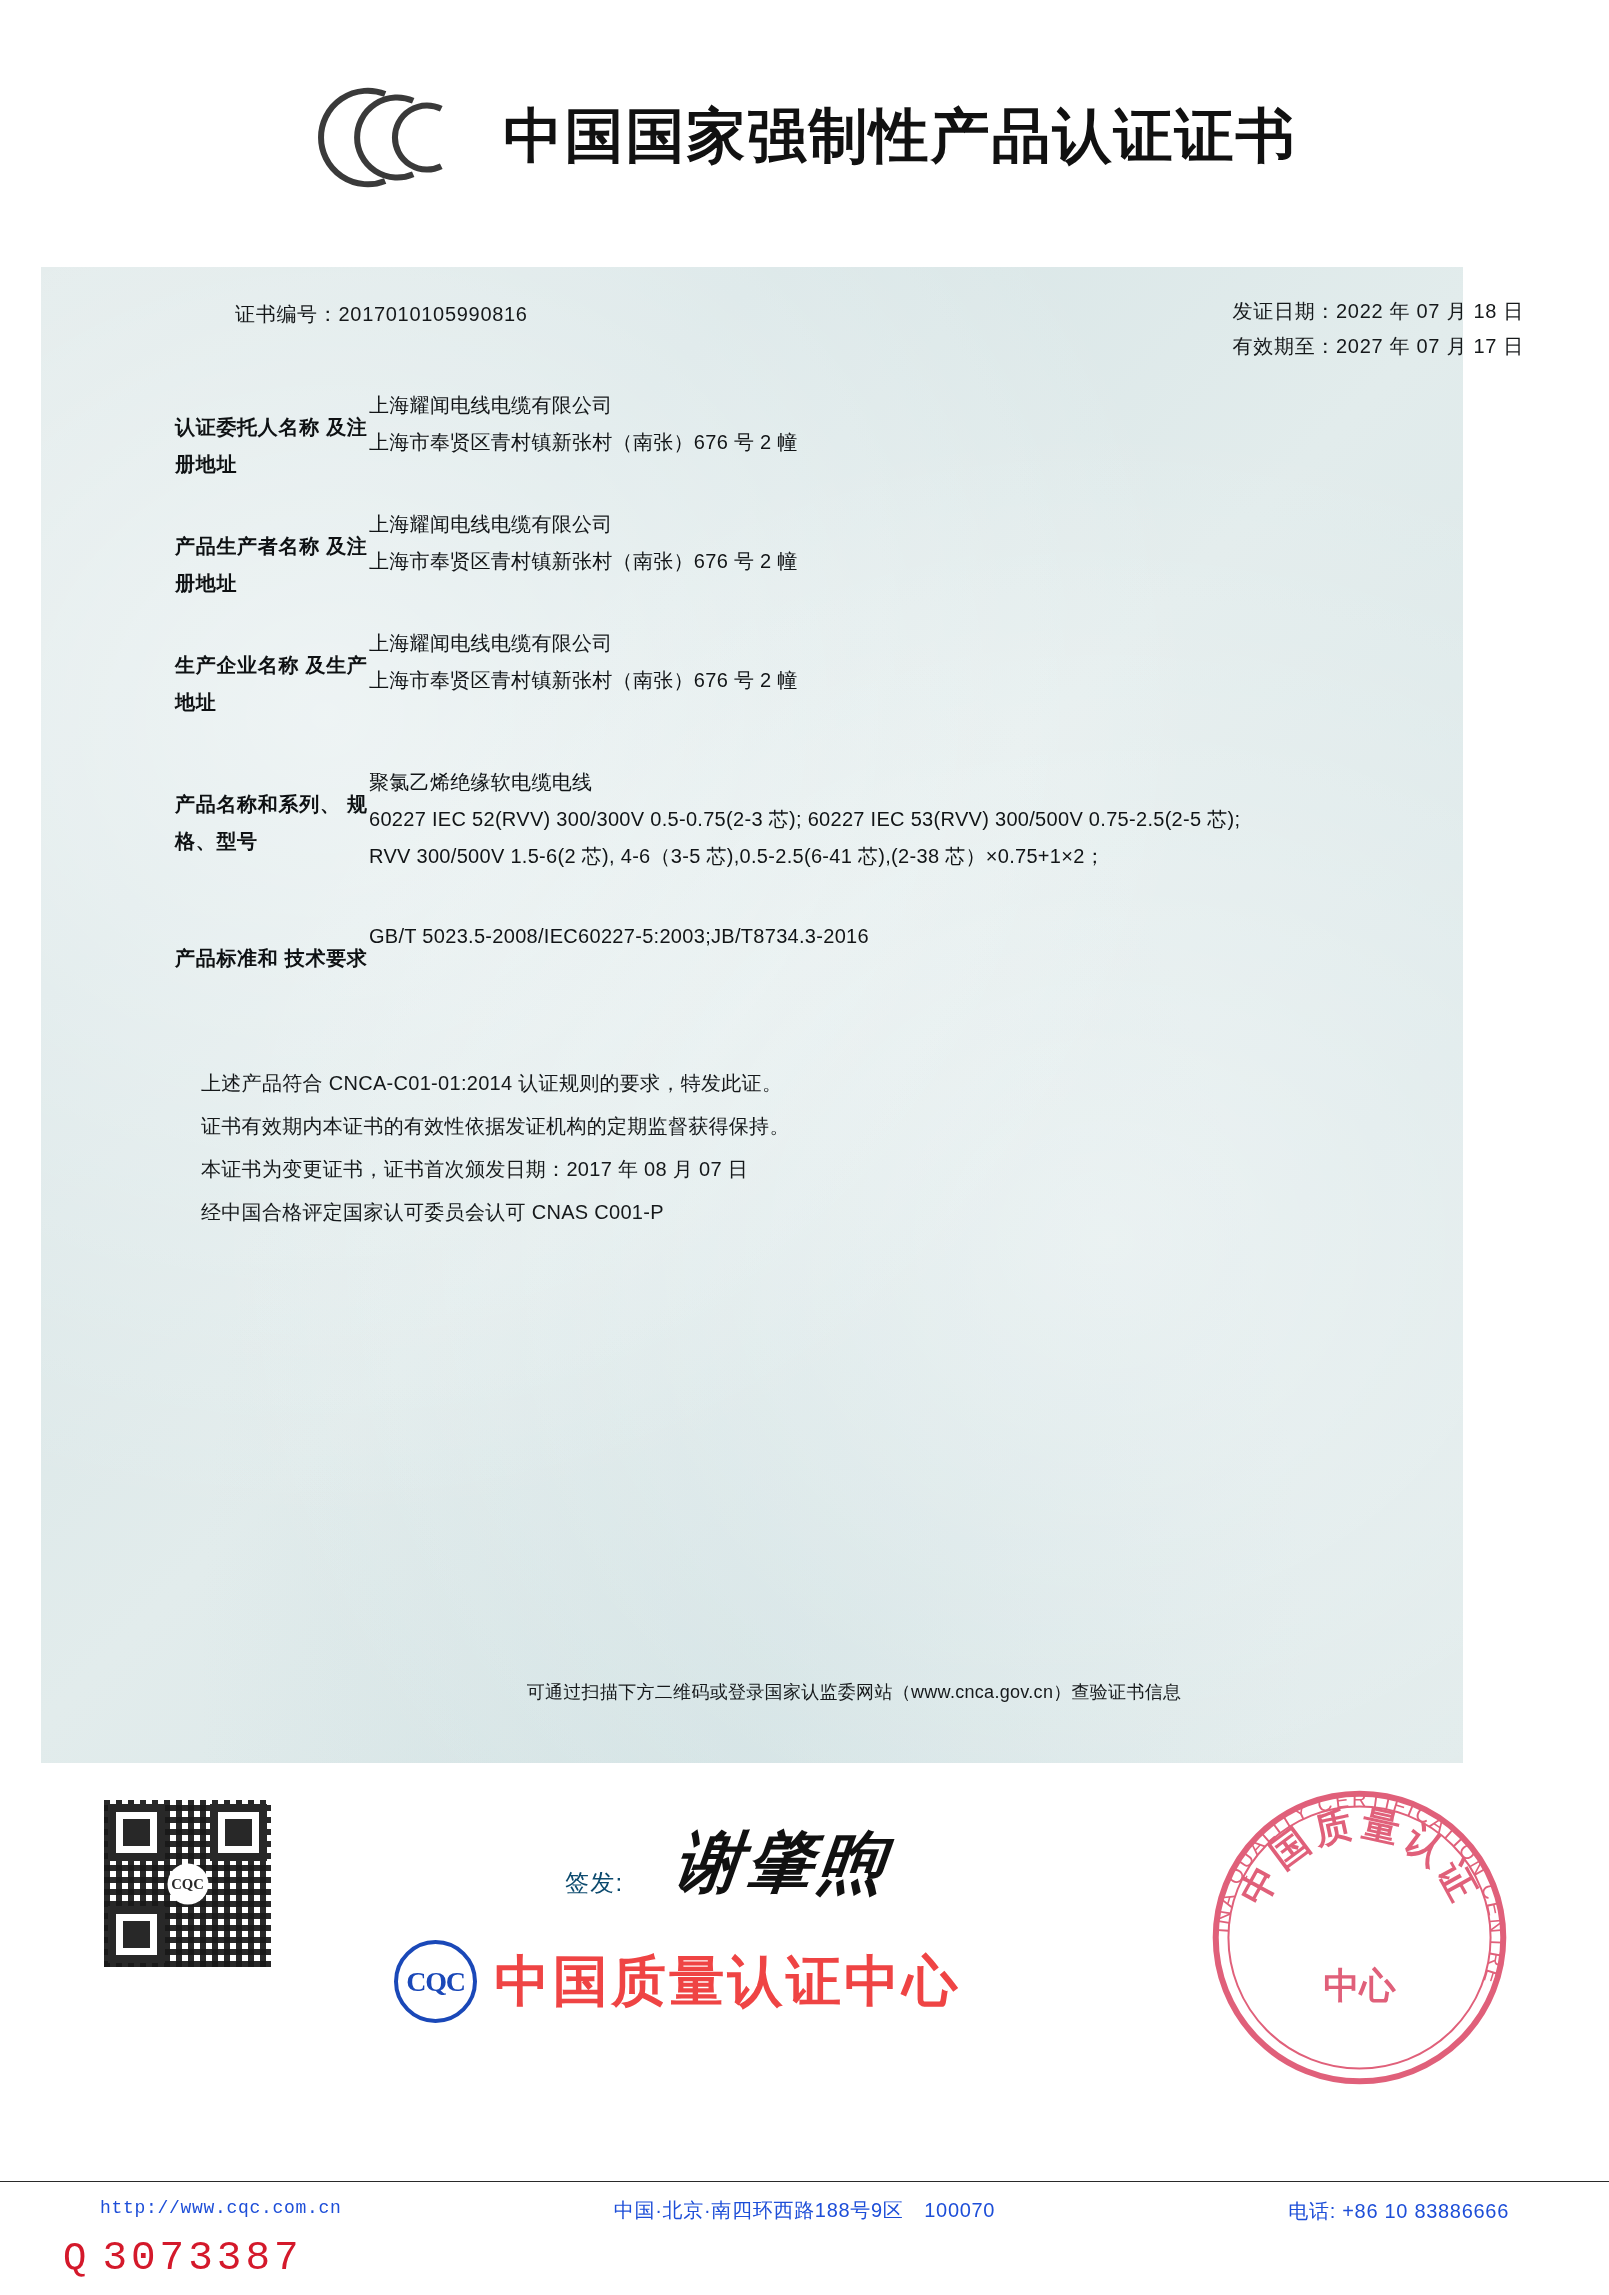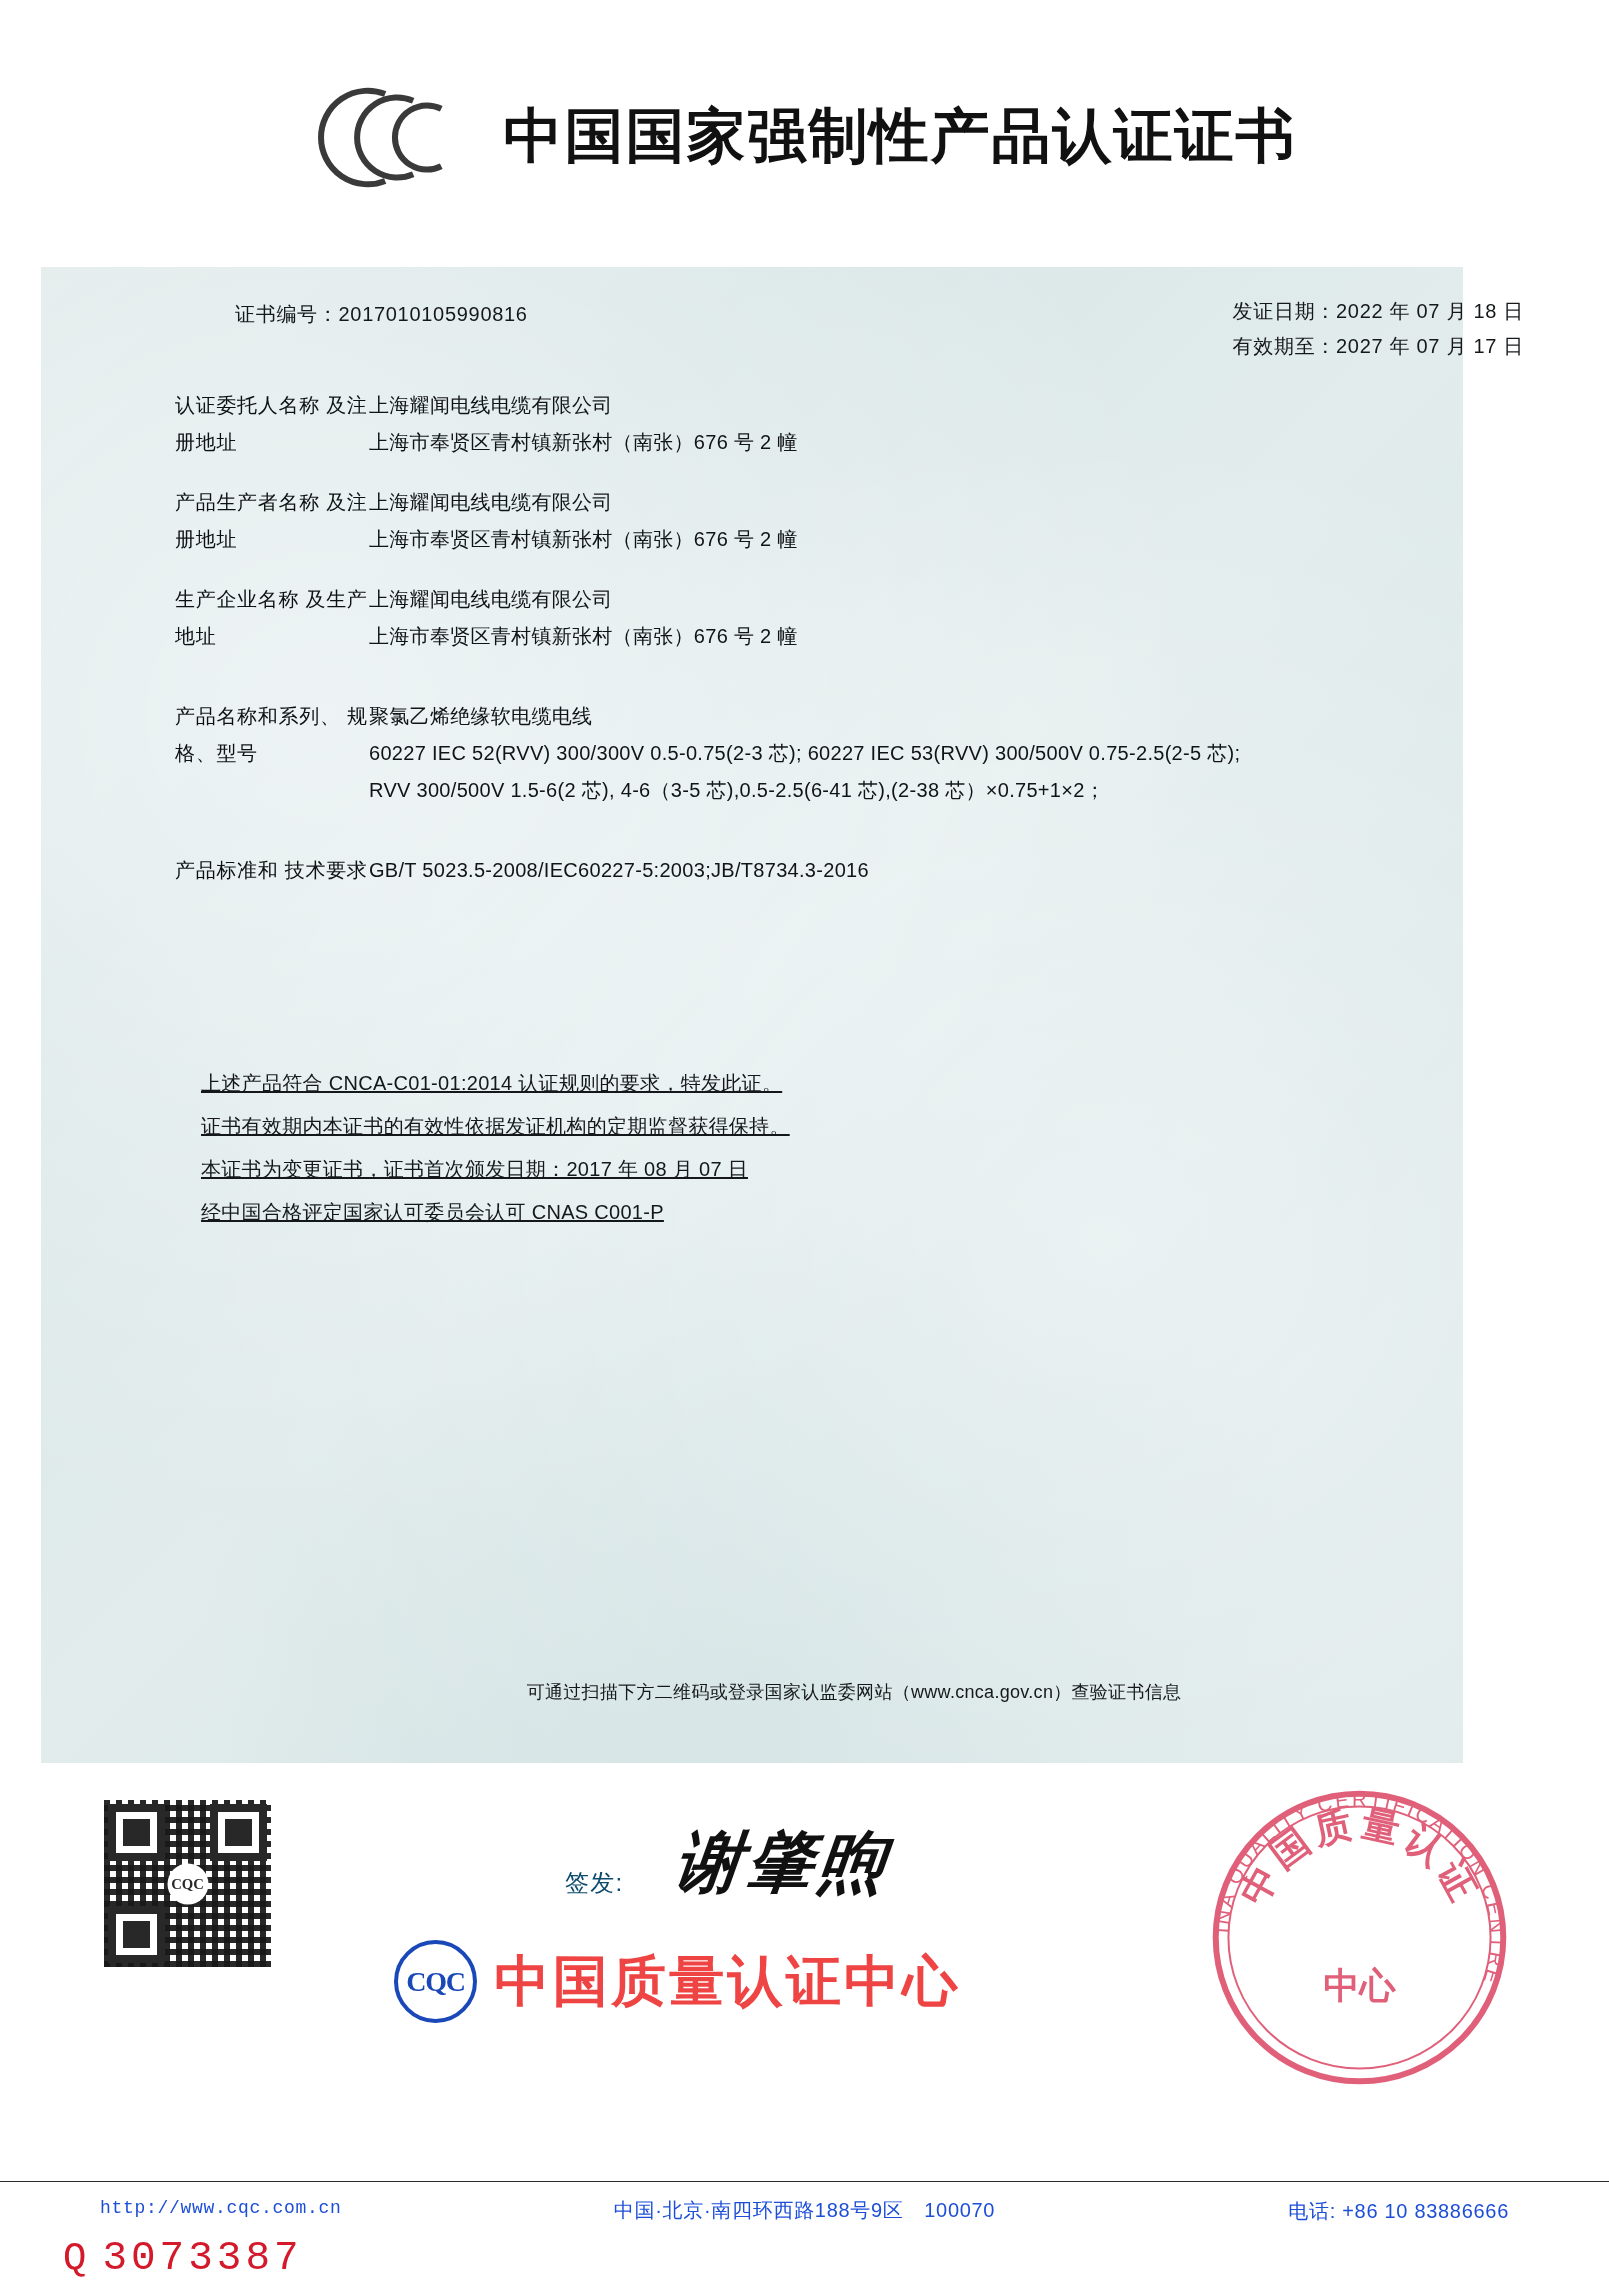--- a/index.html
+++ b/index.html
@@ -102,24 +102,25 @@
   }
   .field {
     display: flex;
     align-items: flex-start;
     margin-bottom: 23px;
   }
   .field-label {
     width: 194px;
     flex: 0 0 194px;
     font-size: 20px;
-    font-weight: normal;
+    font-weight: bold;
     color: #0e1113;
     line-height: 1.85;
     letter-spacing: 0.7px;
+    margin-top: 22px;
   }
   .field-value {
     flex: 1;
     font-size: 20px;
     color: #111416;
     line-height: 1.85;
     letter-spacing: 0.3px;
   }
   .field-value .line { display: block; white-space: nowrap; }
   .gap-lg { height: 20px; }
@@ -127,21 +128,20 @@
   
   .statement {
     position: absolute;
     left: 160px;
     top: 795px;
     width: 1269px;
     font-size: 20px;
     color: #15181a;
     line-height: 2.15;
     letter-spacing: 0.3px;
-    text-decoration: underline;
   }
   .statement .line { display: block; }
 
   
   .verify-note {
     position: absolute;
     left: 0;
     top: 1413px;
     width: 1530px;
     text-align: center;

